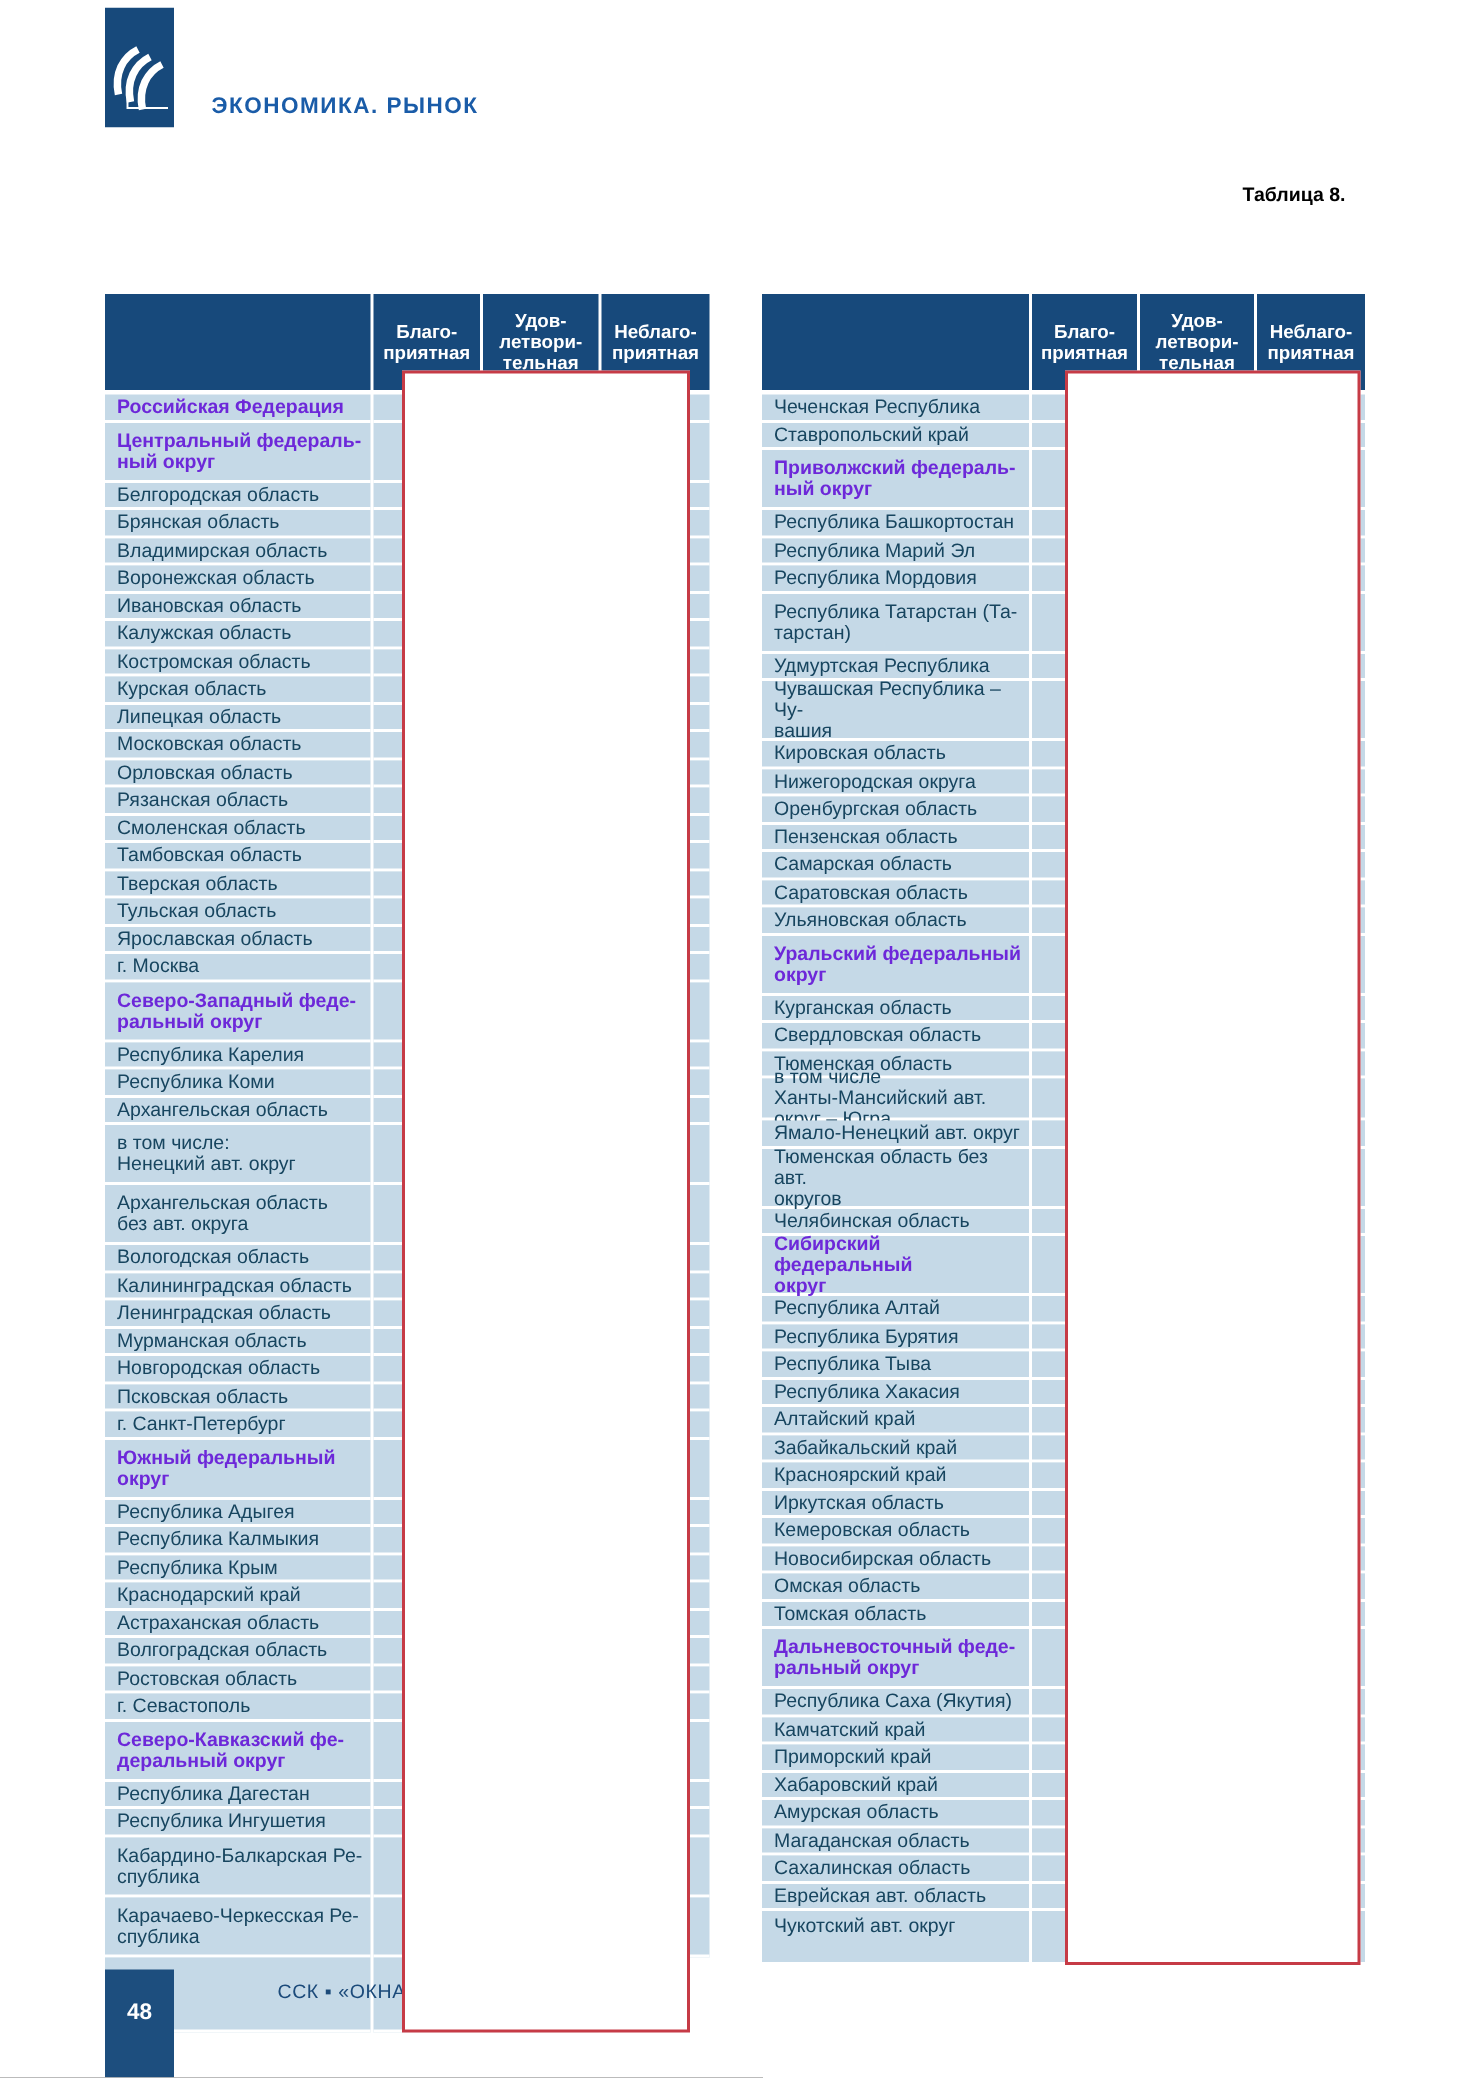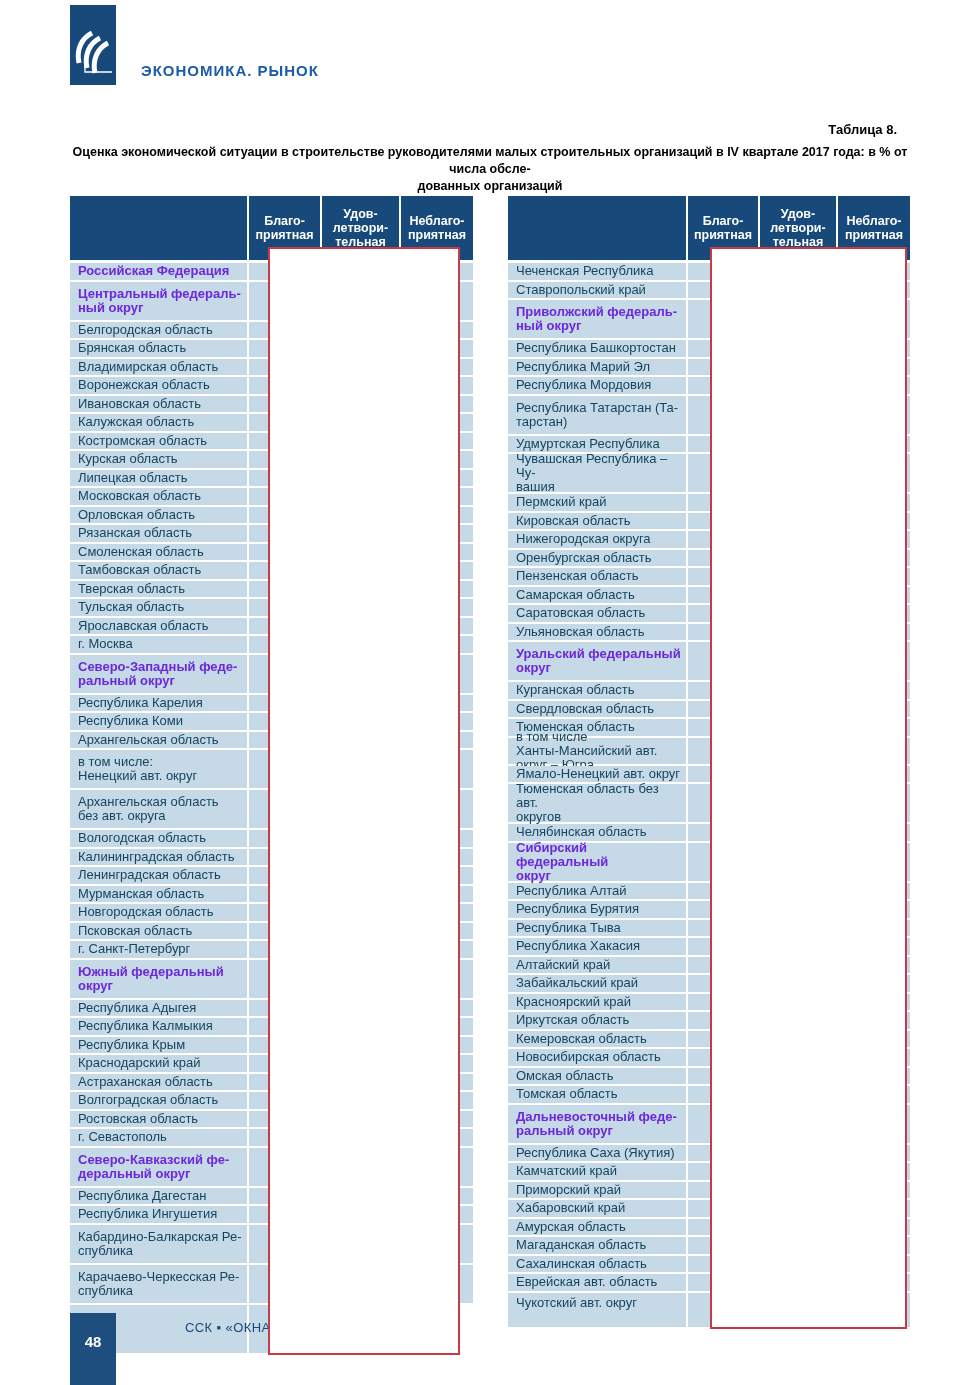--- a/index.html
+++ b/index.html
@@ -79,22 +79,20 @@
       <rect x="0" y="0" width="46" height="80" fill="#17497B"></rect>
       <path d="M9 58 C6 44 12 33 22 28" stroke="#fff" stroke-width="5" fill="none"></path>
       <path d="M17 63 C14 49 20 38 30 33" stroke="#fff" stroke-width="5" fill="none"></path>
       <path d="M25 68 C22 54 28 43 38 38" stroke="#fff" stroke-width="5" fill="none"></path>
       <path d="M15 60 L15 67 L42 67" stroke="#fff" stroke-width="1.3" fill="none"></path>
     </svg>
   </div>
   <div class="section-header">ЭКОНОМИКА. РЫНОК</div>
 
   <div class="table-label">Таблица 8.</div>
-  <div class="doc-title">Оценка экономической ситуации в строительстве руководителями малых строительных организаций в IV квартале 2017 года: в % от числа обсле-
-дованных организаций</div>
 
   <div class="rtable t-left">
       <div class="thead">
         <div class="th"></div>
         <div class="th">Благо-
 приятная</div>
         <div class="th">Удов-
 летвори-
 тельная</div>
         <div class="th">Неблаго-
@@ -459,26 +457,20 @@
         <div class="td data"></div>
       </div>
       <div class="trow r2">
         <div class="td region">Чувашская Республика – Чу-
 вашия</div>
         <div class="td data"></div>
         <div class="td data"></div>
         <div class="td data"></div>
       </div>
       <div class="trow r1">
-        <div class="td region">Пермский край</div>
-        <div class="td data"></div>
-        <div class="td data"></div>
-        <div class="td data"></div>
-      </div>
-      <div class="trow r1">
         <div class="td region">Кировская область</div>
         <div class="td data"></div>
         <div class="td data"></div>
         <div class="td data"></div>
       </div>
       <div class="trow r1">
         <div class="td region">Нижегородская округа</div>
         <div class="td data"></div>
         <div class="td data"></div>
         <div class="td data"></div>

